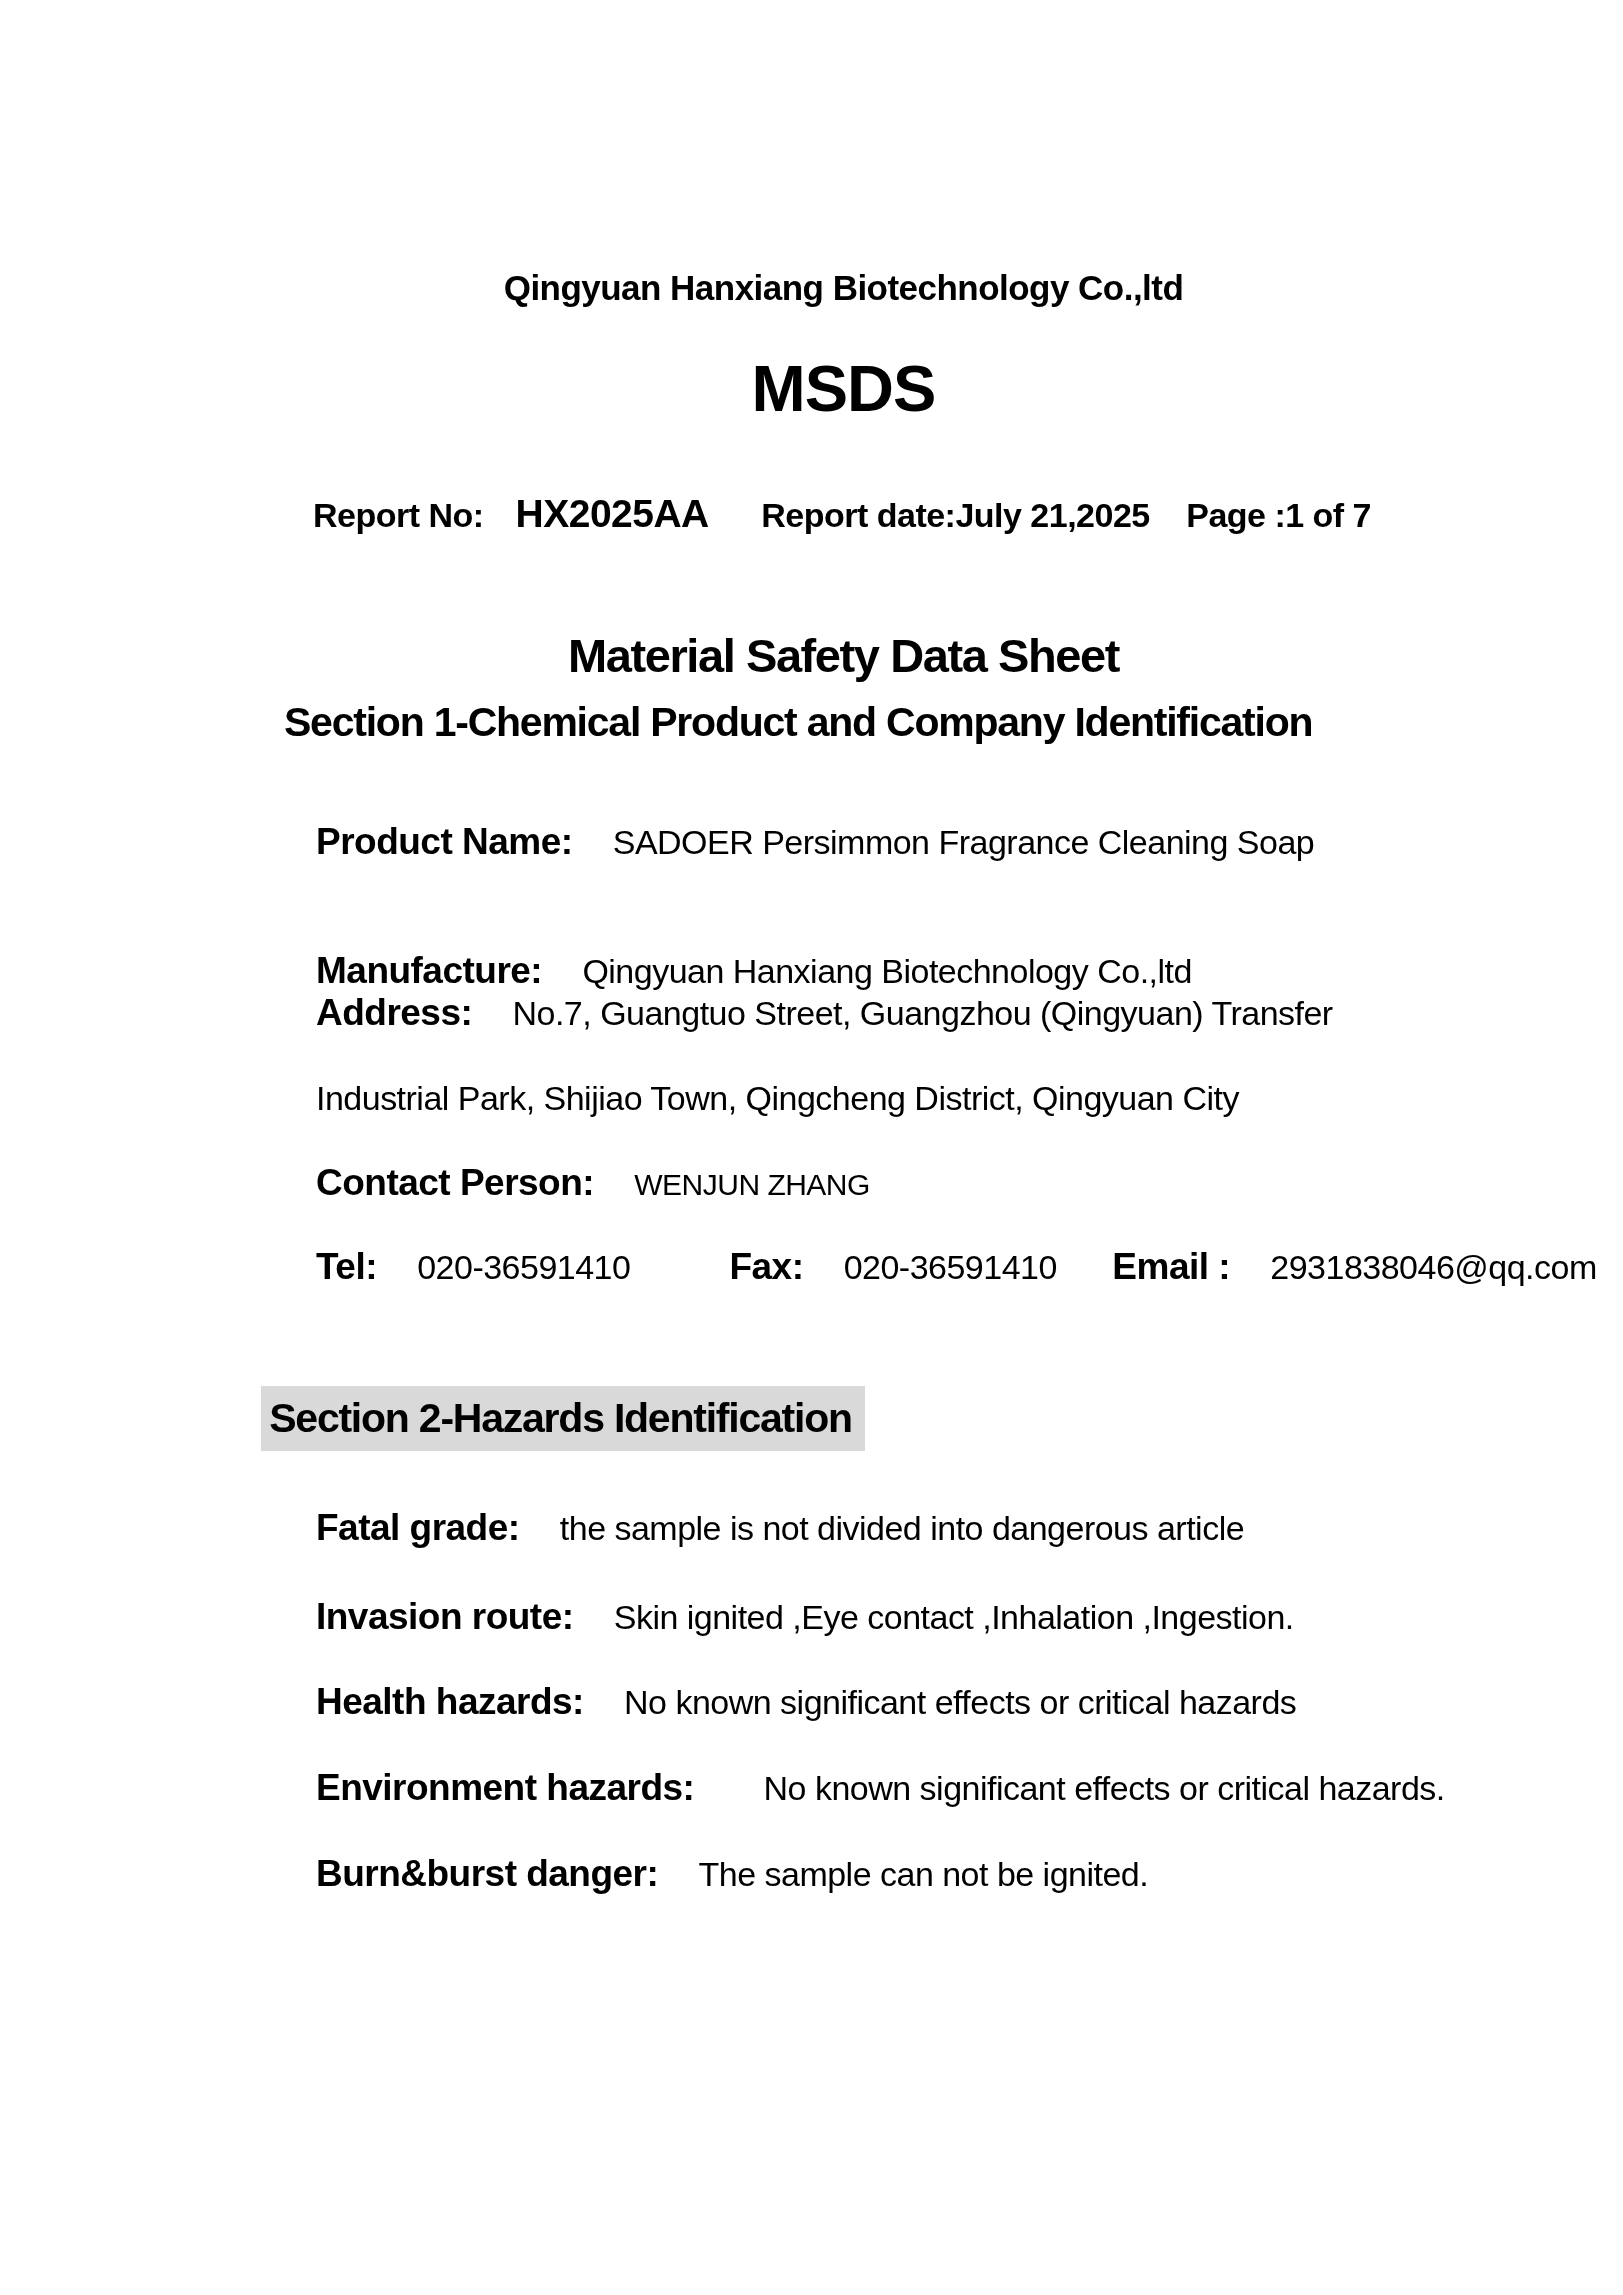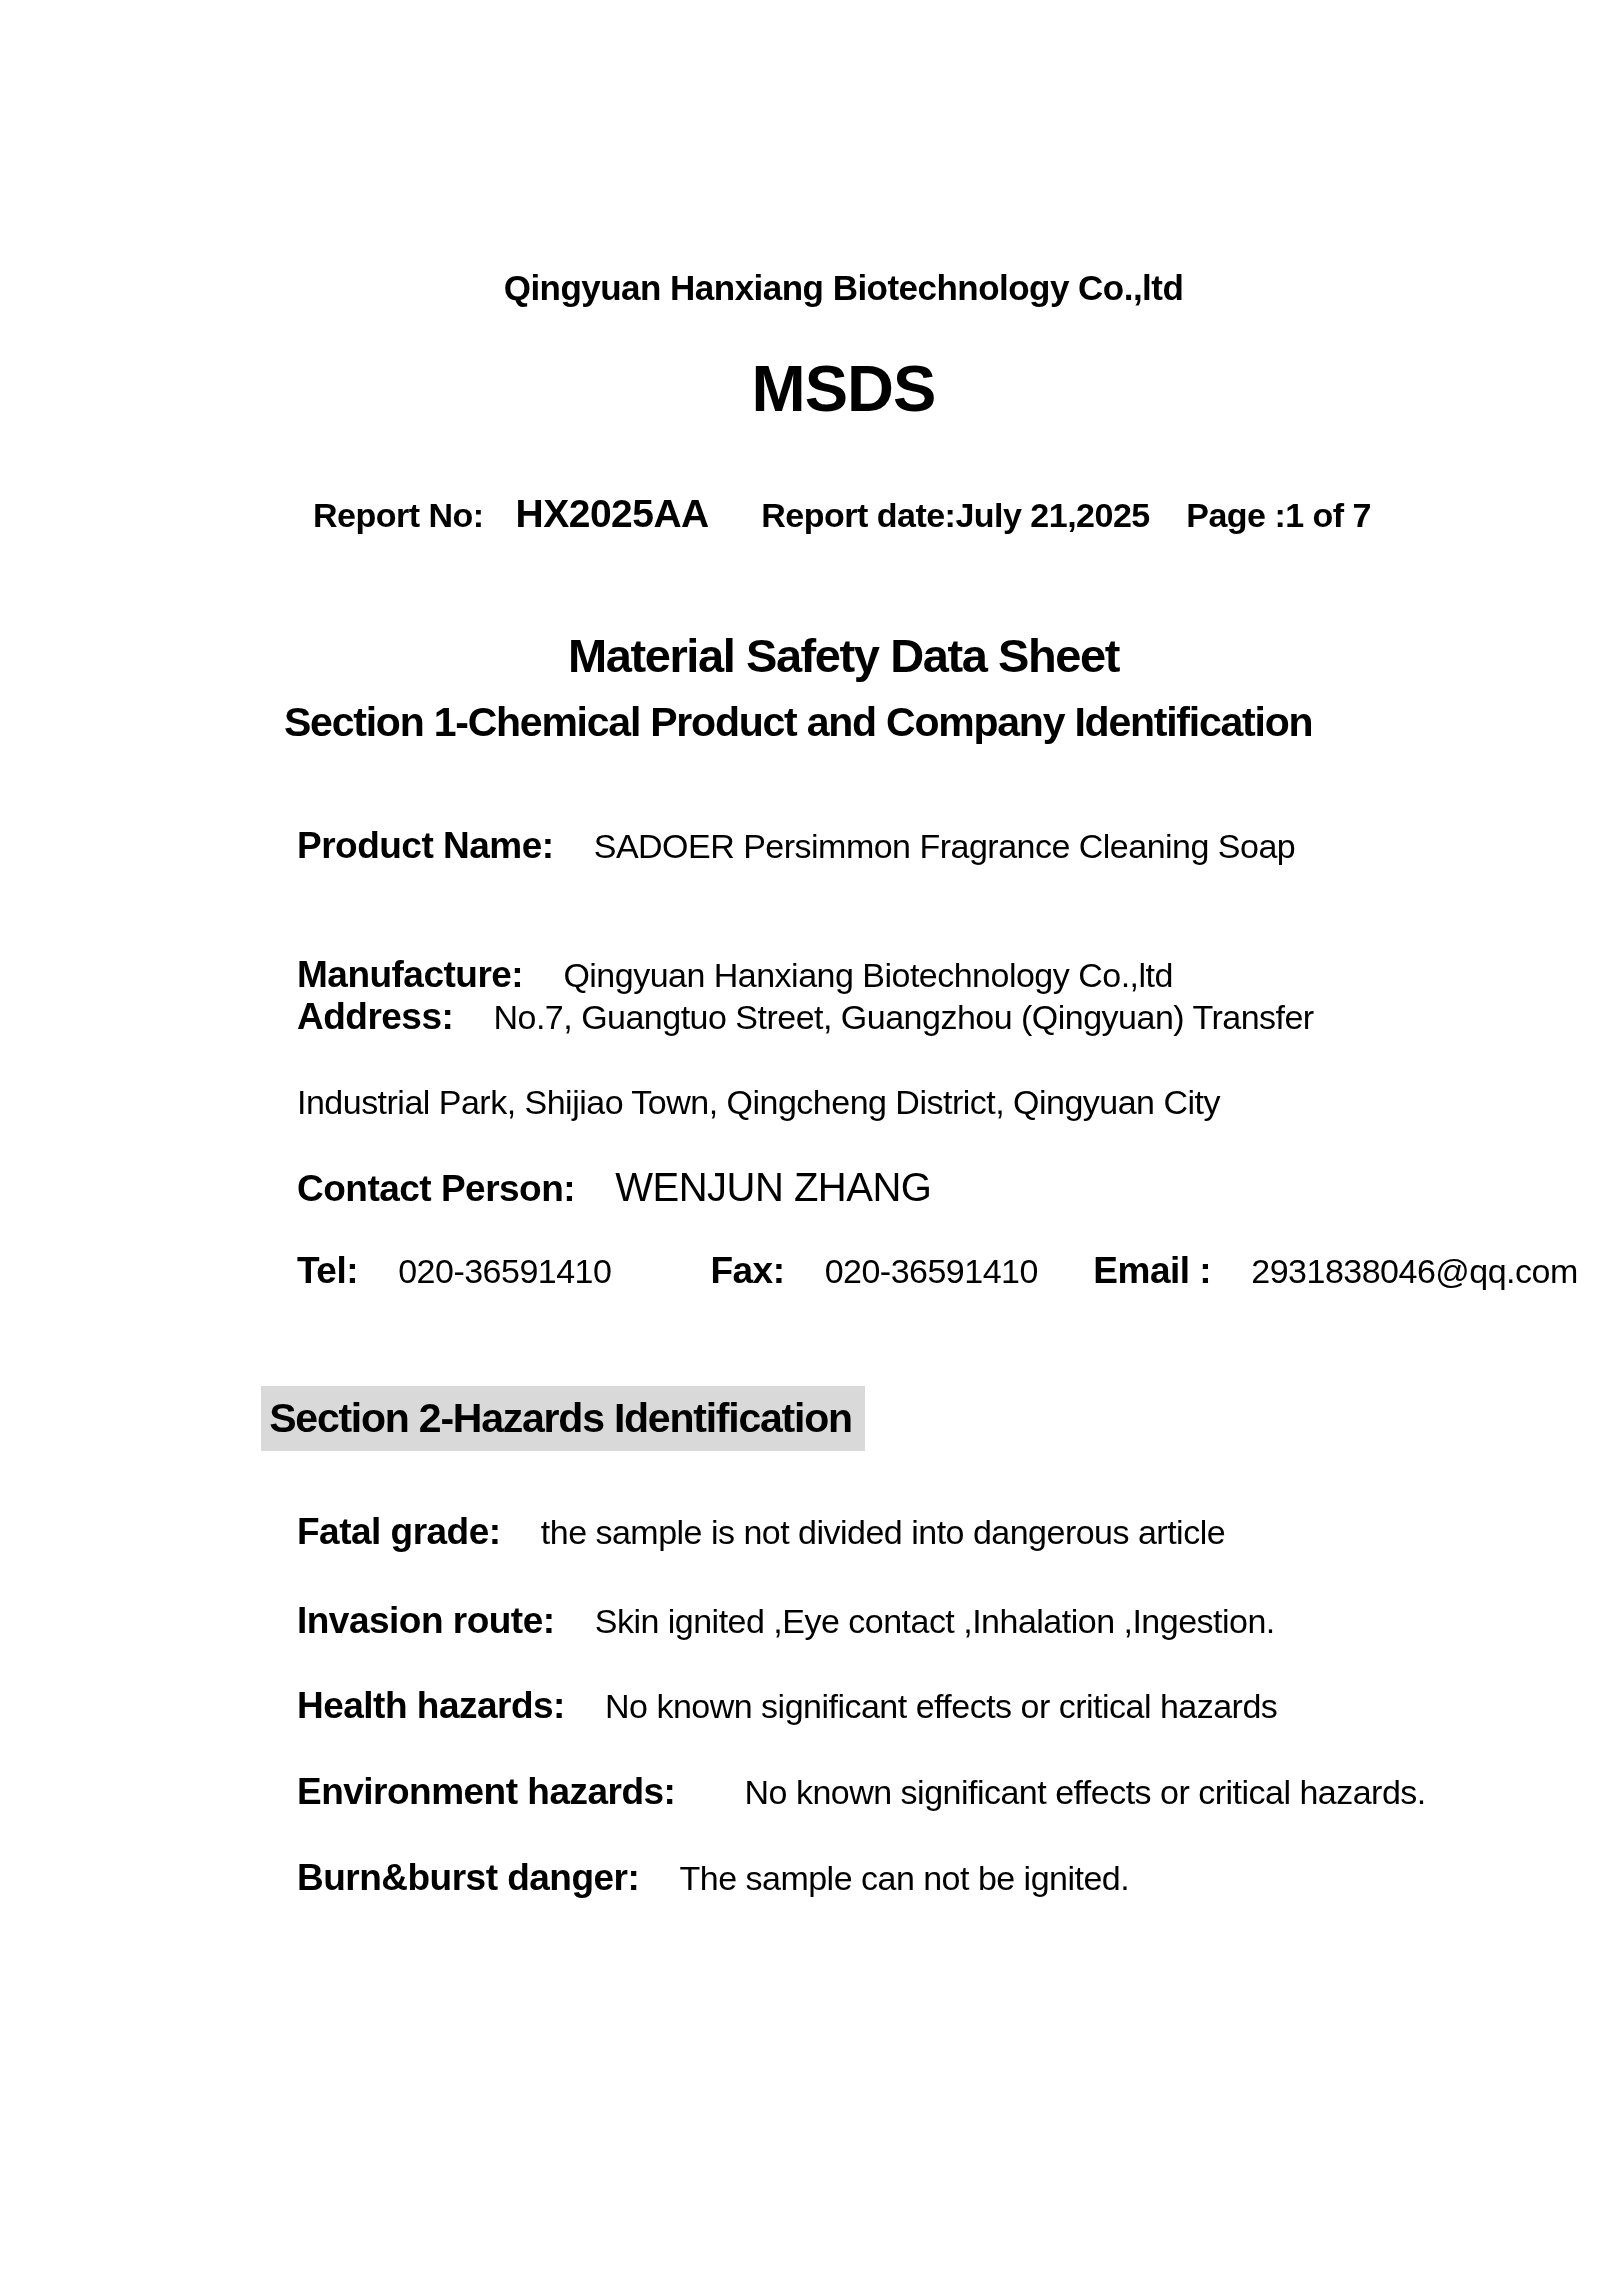--- a/index.html
+++ b/index.html
@@ -70,32 +70,32 @@
     top: 650px;
     left: 236px;
   }
   .section2-heading-box {
     top: 1354px;
     left: 229px;
     background: #d9d9d9;
     padding: 8.2px 13.3px 8.2px 8.2px;
   }
   .body-line {
-    left: 233px;
+    left: 252px;
     font-size: 34px;
-    line-height: 52px;
+    line-height: 44px;
     font-weight: 400;
   }
   .label {
     font-size: 37px;
     font-weight: 700;
     margin-right: 8.2px;
   }
   .val-sm {
-    font-size: 40px;
+    font-size: 30px;
     text-align: right;
   }
   .val-s2 {
     font-size: 34px;
   }
   .l-product   { top: 772px; }
   .l-manufacture { top: 857px; margin-top: 44px; }
   .l-address1  { top: 943px; }
   .l-address2  { top: 1028px; }
   .l-contact   { top: 1113px; }

